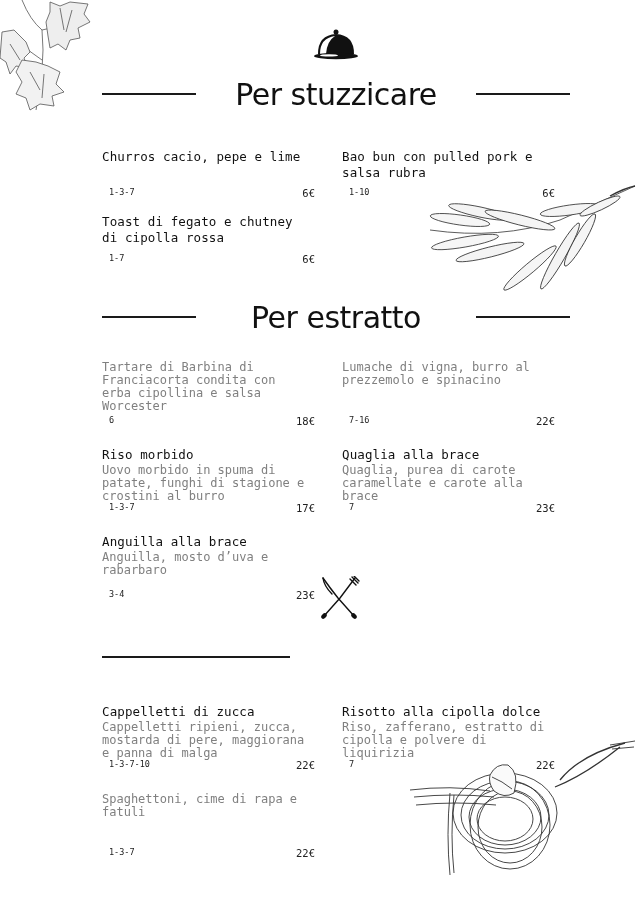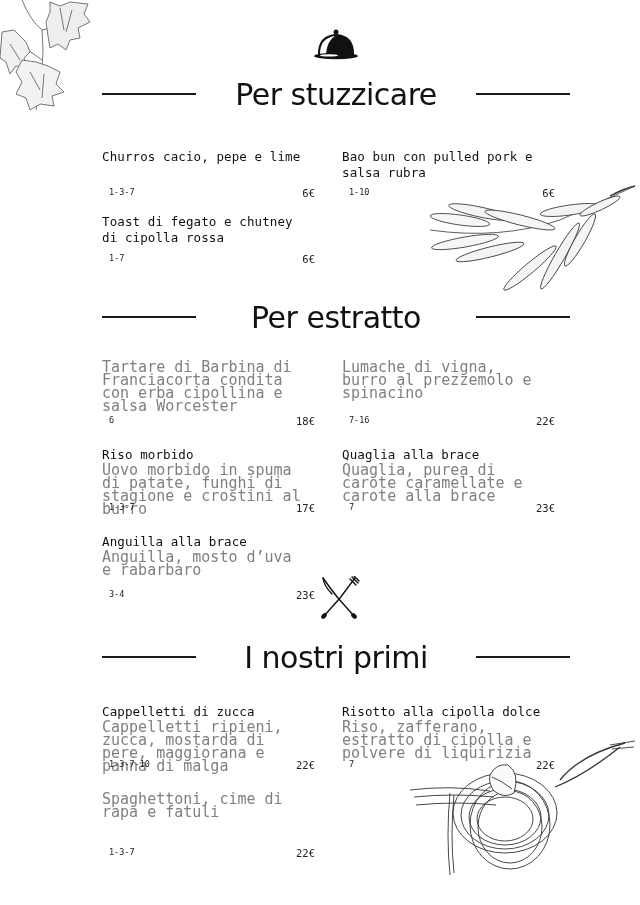--- a/index.html
+++ b/index.html
@@ -4,21 +4,21 @@
 <style>
   html, body { margin: 0; padding: 0; background: #ffffff; }
   body { width: 640px; height: 905px; position: relative; overflow: hidden; color: #1a1a1a; }
 
   .section-header { position: absolute; left: 102px; width: 468px; height: 34px; display: flex; align-items: center; }
   .section-header .rule { height: 1.5px; background: #1a1a1a; width: 94px; }
   .section-header .title { flex: 1; text-align: center; font-family: "DejaVu Sans", sans-serif; font-size: 30px; font-weight: normal; letter-spacing: -0.5px; color: #111; }
 
   .item { position: absolute; width: 206px; font-family: "DejaVu Sans Mono", "Liberation Mono", monospace; }
   .item .name { font-size: 12.5px; line-height: 16px; color: #111; letter-spacing: 0.1px; }
-  .item .desc { font-size: 15px; line-height: 13px; color: #808080; margin-top: 1px; }
+  .item .desc { font-size: 12px; line-height: 13px; color: #808080; margin-top: 1px; }
   .item .foot { position: absolute; left: 0; width: 206px; display: flex; justify-content: space-between; align-items: flex-start; margin-left: 7px; }
   .item .allergens { font-size: 8.5px; color: #222; }
   .item .price { font-size: 10.5px; color: #222; }
 
   .illus { position: absolute; }
 </style>
 </head>
 <body>
 
 <svg class="illus" style="left:0;top:0" width="92" height="112" viewBox="0 0 92 112">
@@ -143,21 +143,20 @@
     <path d="M5 2 Q6 10 14 18"></path>
     <path d="M37 2 L22 22 L6 40"></path>
     <path d="M34 1 L40 7 M36 0 L41 5 M32 3 L38 9"></path>
   </g>
   <ellipse cx="36" cy="40" rx="2.2" ry="3.2" transform="rotate(-45 36 40)" fill="#111"></ellipse>
   <ellipse cx="6" cy="40" rx="2.2" ry="3.2" transform="rotate(45 6 40)" fill="#111"></ellipse>
 </svg>
 
 <div class="section-header" style="top:640px">
   <div class="rule"></div>
-  <div class="title">I nostri primi</div>
   <div class="rule"></div>
 </div>
 
 <div class="item" style="left:102px;top:704px;height:70px">
   <div class="name">Cappelletti di zucca</div>
   <div class="desc">Cappelletti ripieni, zucca, mostarda di pere, maggiorana e panna di malga</div>
   <div class="foot" style="top:55px">
     <span class="allergens">1-3-7-10</span>
     <span class="price">22€</span>
   </div>

